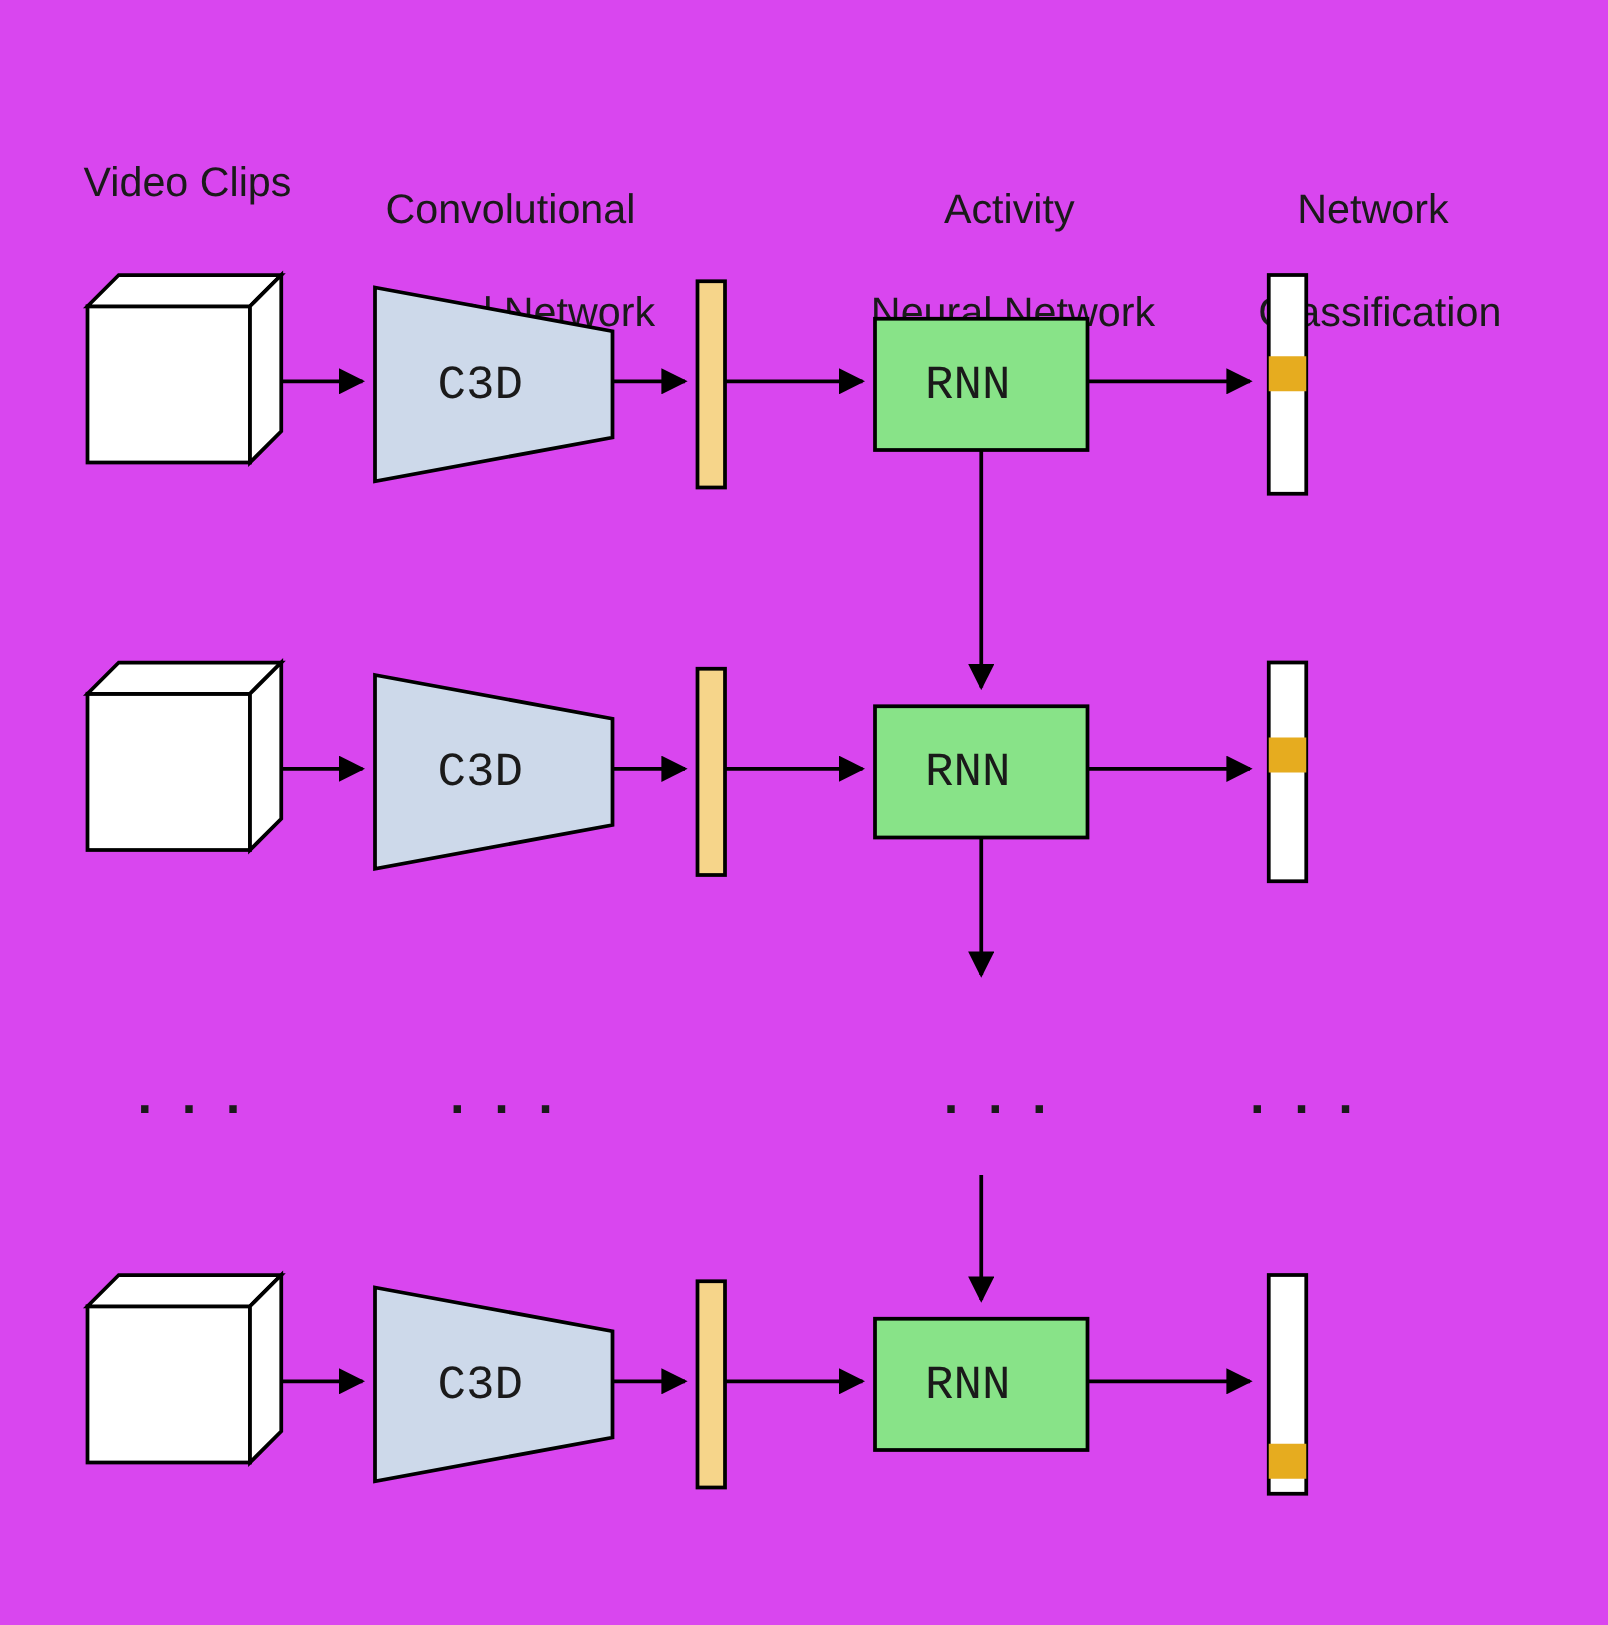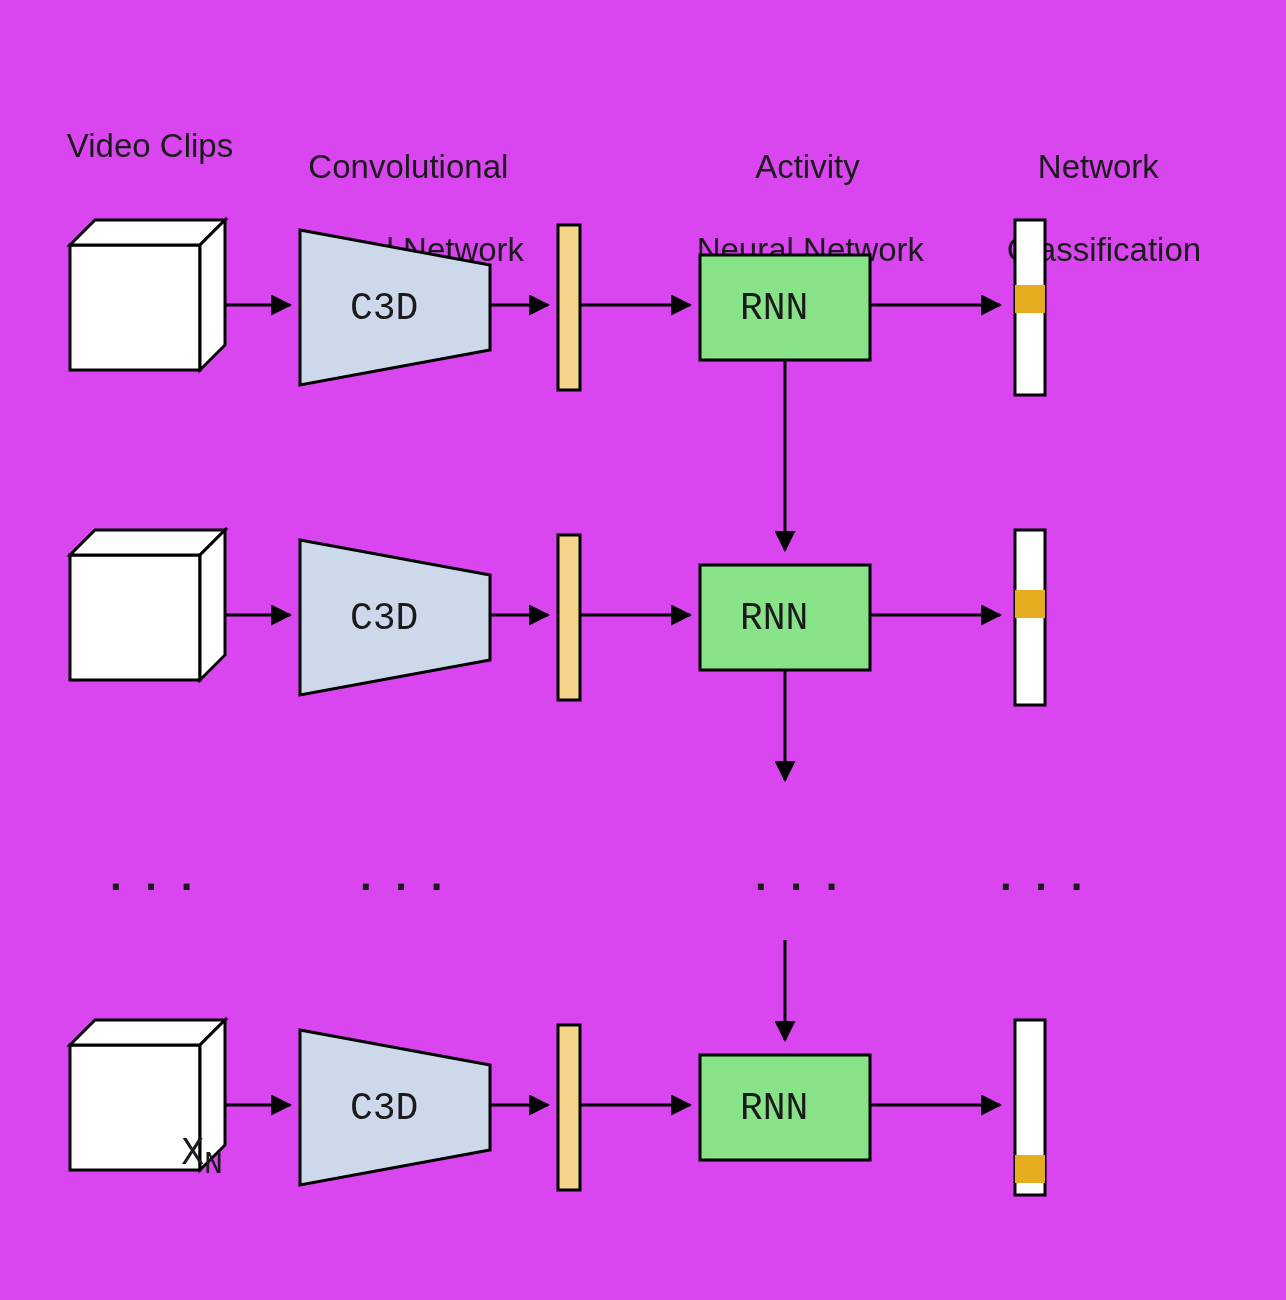--- a/index.html
+++ b/index.html
@@ -129,23 +129,20 @@
       <rect x="1015" y="1155" width="30" height="28" fill="#e6ac1f"></rect>
     </g>
   </svg>
 
   <div class="label btext" style="left:350px; top:285px;">C3D</div>
   <div class="label btext" style="left:740px; top:285px;">RNN</div>
 
   <div class="label btext" style="left:350px; top:595px;">C3D</div>
   <div class="label btext" style="left:740px; top:595px;">RNN</div>
 
-  <div class="label btext" style="left:90px; top:1082px;">
-    <span>X</span><sub>N</sub>
-  </div>
   <div class="label btext" style="left:350px; top:1085px;">C3D</div>
   <div class="label btext" style="left:740px; top:1085px;">RNN</div>
 
   <div class="label dots" style="left:110px; top:850px;">. . .</div>
   <div class="label dots" style="left:360px; top:850px;">. . .</div>
   <div class="label dots" style="left:755px; top:850px;">. . .</div>
   <div class="label dots" style="left:1000px; top:850px;">. . .</div>
 
 </div>
 

